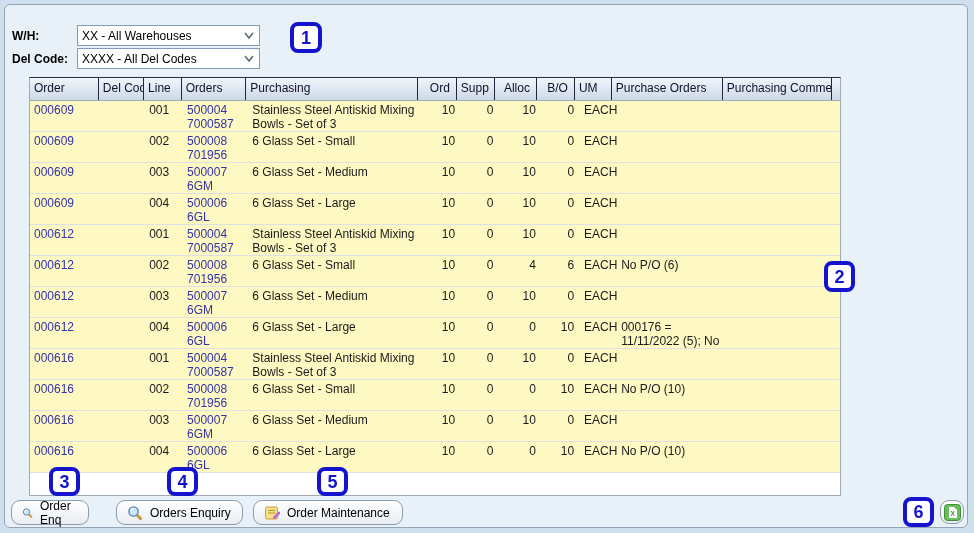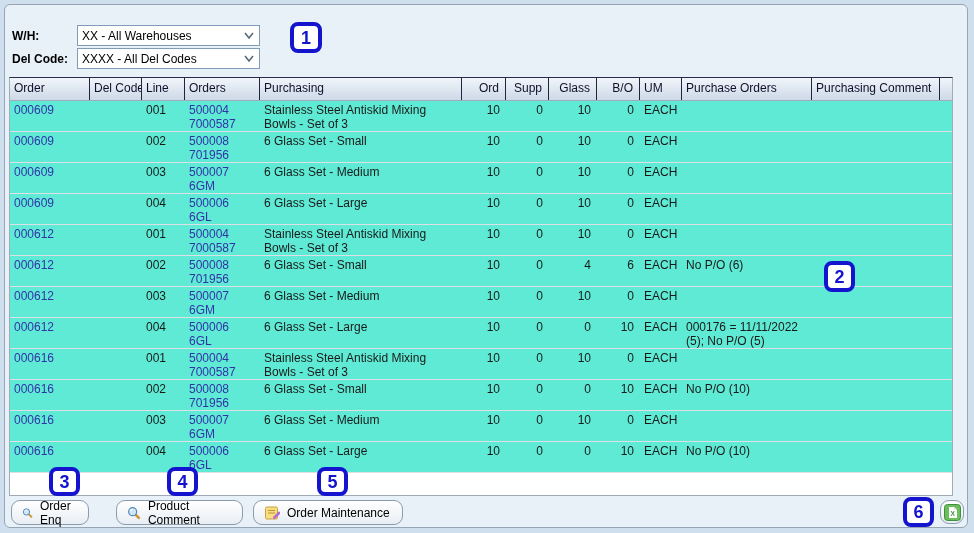--- a/index.html
+++ b/index.html
@@ -30,21 +30,21 @@
     font-size:12px;color:#000;
     display:flex;align-items:center;
     padding:0 18px 0 4px;
     cursor:default;
   }
   .dropdown .chev{
     position:absolute;right:5px;top:6px;width:10px;height:8px;
   }
   
   .grid{
-    position:absolute;left:4px;top:72px;width:944px;height:419px;
+    position:absolute;left:24px;top:72px;width:812px;height:419px;
     box-sizing:border-box;
     background:#fff;
     border:1px solid #9fabb7;
     border-top:1px solid #2a2a4a;
     overflow:hidden;
   }
   .grid-header{
     display:flex;height:22px;
     background:linear-gradient(#f0f5fa,#cdd9e7);
     border-bottom:1px solid #9fabb7;
@@ -55,21 +55,21 @@
     font-size:12px;color:#10102a;
     padding:3px 4px 0 4px;
     white-space:nowrap;overflow:hidden;
   }
   .hcell.ar{text-align:right;padding-right:6px;}
   .hcell.filler{border-right:none;flex:1;}
   .grid-body .row{
     display:flex;height:31px;
     box-sizing:border-box;
     border-bottom:1px solid #dde1e6;
-    background:#5eead4;
+    background:#fef9c3;
   }
   .cell{
     box-sizing:border-box;
     font-size:12px;line-height:14px;color:#1a1a1a;
     padding:2px 4px 0 4px;
     overflow:hidden;
   }
   .cell.ar{text-align:right;padding-right:6px;}
   .cell.link{color:#3333a8;}
   .cell .l2{display:block;}
@@ -123,21 +123,21 @@
 
   <div class="grid">
     <div class="grid-header">
         <div class="hcell " style="width: 80px;">Order</div>
         <div class="hcell " style="width: 52px;">Del Code</div>
         <div class="hcell " style="width: 43px;">Line</div>
         <div class="hcell " style="width: 75px;">Orders</div>
         <div class="hcell " style="width: 202px;">Purchasing</div>
         <div class="hcell ar" style="width: 44px;">Ord</div>
         <div class="hcell ar" style="width: 43px; text-align: right;">Supp</div>
-        <div class="hcell ar" style="width: 48px;">Glass</div>
+        <div class="hcell ar" style="width: 48px;">Alloc</div>
         <div class="hcell ar" style="width: 43px;">B/O</div>
         <div class="hcell " style="width: 42px;">UM</div>
         <div class="hcell " style="width: 130px;">Purchase Orders</div>
         <div class="hcell " style="width: 128px;">Purchasing Comment</div>
         <div class="hcell filler"></div>
       </div>
     <div class="grid-body">
         <div class="row">
           <div class="cell al link" style="width: 80px;">000609</div>
           <div class="cell al" style="width: 52px;"></div>
@@ -353,21 +353,21 @@
     </svg>
     <span>Order Enq</span>
   </div>
 
   <div class="btn" style="left:111px;top:495px;width:127px;">
     <svg width="16" height="16" viewBox="0 0 16 16">
       <line x1="10" y1="10" x2="13.6" y2="13.6" stroke="#c89b3c" stroke-width="3" stroke-linecap="round"></line>
       <circle cx="6.5" cy="6.5" r="4.6" fill="#cfe6f5" stroke="#5588bb" stroke-width="1.4"></circle>
       <path d="M4.2 5.2 A3 3 0 0 1 6.3 3.6" fill="none" stroke="#ffffff" stroke-width="1.2" stroke-linecap="round"></path>
     </svg>
-    <span>Product Comment</span>
+    <span>Orders Enquiry</span>
   </div>
 
   <div class="btn" style="left:248px;top:495px;width:150px;">
     <svg width="16" height="16" viewBox="0 0 16 16">
       <rect x="1.5" y="2" width="12" height="12" rx="1.5" fill="#f7de85" stroke="#c9a43c" stroke-width="1"></rect>
       <line x1="4" y1="5.5" x2="11" y2="5.5" stroke="#b99530" stroke-width="1"></line>
       <line x1="4" y1="8" x2="11" y2="8" stroke="#b99530" stroke-width="1"></line>
       <line x1="10.5" y1="12.5" x2="15" y2="8" stroke="#b06fd0" stroke-width="2.6" stroke-linecap="round"></line>
       <circle cx="10.3" cy="12.7" r="1.1" fill="#e060c0"></circle>
     </svg>

